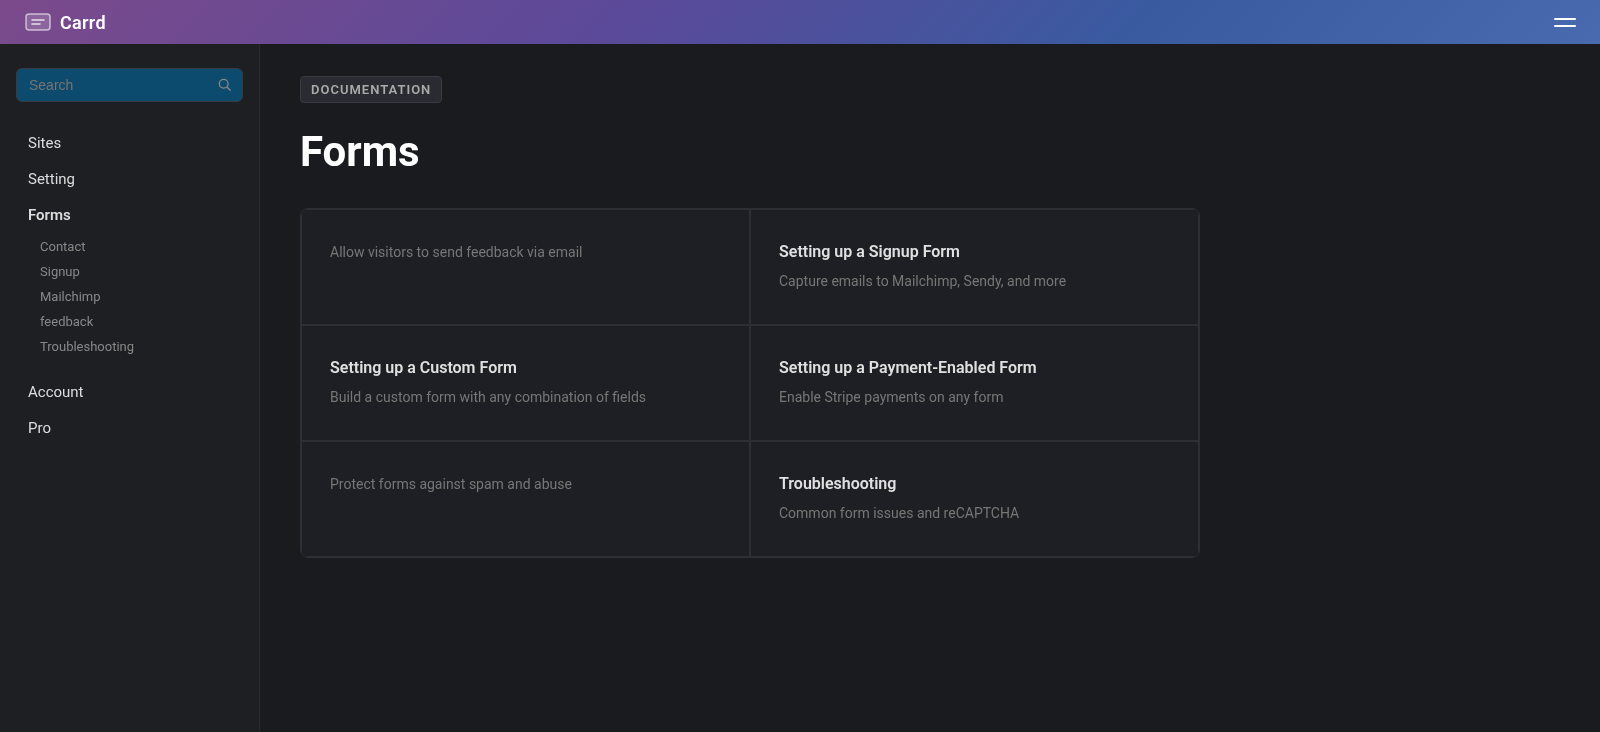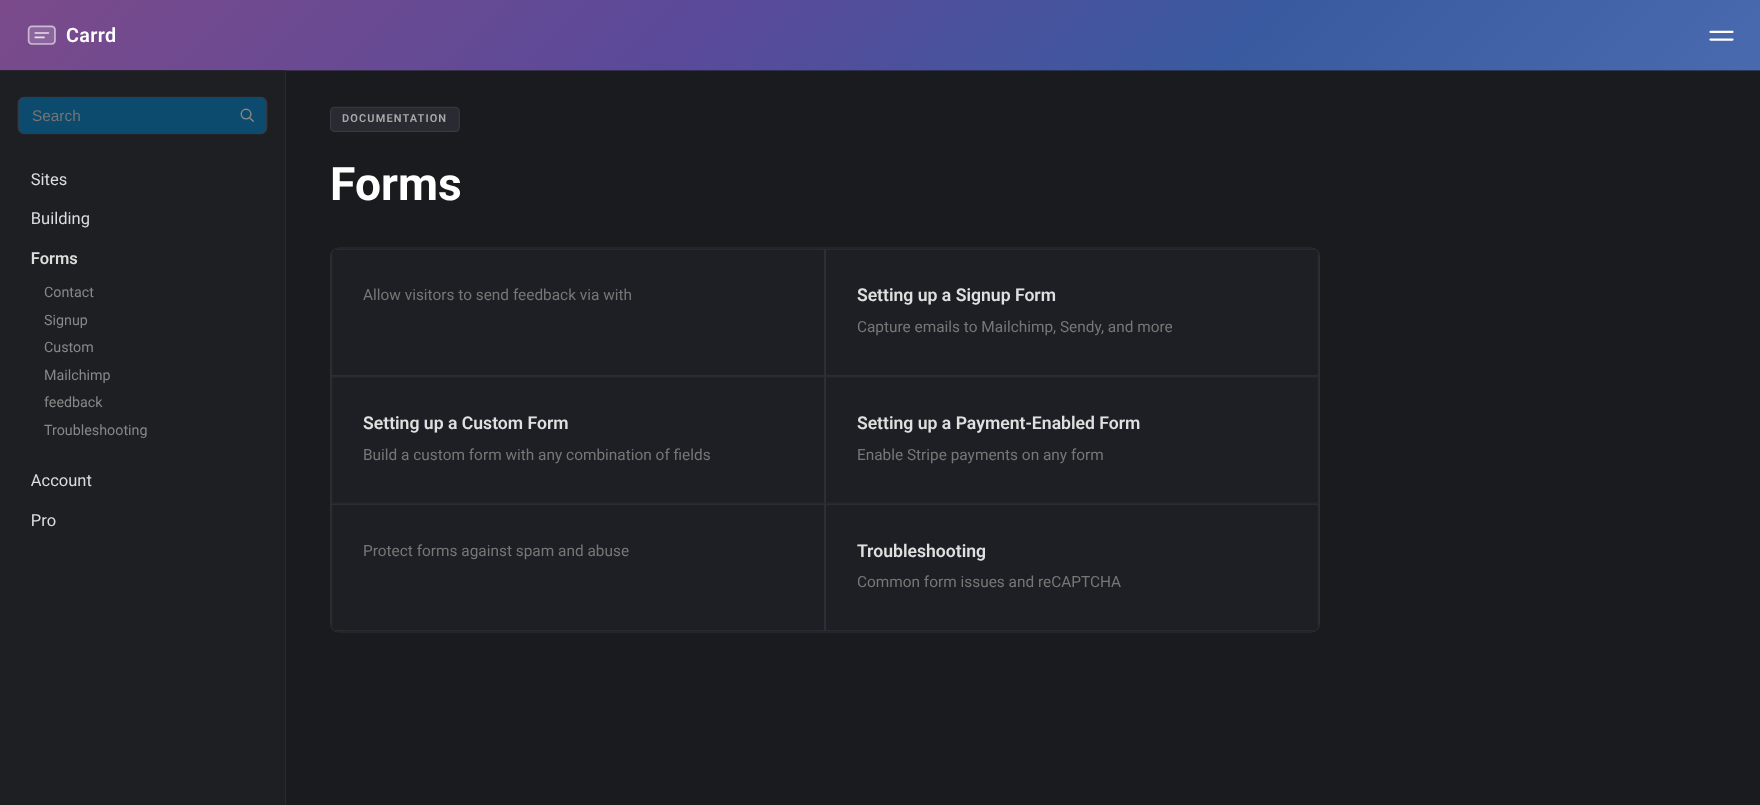--- a/index.html
+++ b/index.html
@@ -7,21 +7,21 @@
       font-family: -apple-system, BlinkMacSystemFont, 'Segoe UI', Roboto, sans-serif;
       background: #1a1b1e;
       color: #fff;
       min-height: 732px;
       display: flex;
       flex-direction: column;
     }
 
     
     .header {
-      height: 64px;
+      height: 44px;
       background: linear-gradient(135deg, #7b4a8b 0%, #5a4a9a 40%, #3a5aa0 70%, #4a6ab0 100%);
       display: flex;
       align-items: center;
       justify-content: space-between;
       padding: 0 24px;
       flex-shrink: 0;
     }
     .header-logo {
       display: flex;
       align-items: center;
@@ -124,21 +124,21 @@
       flex: 1;
       padding: 32px 40px;
       overflow-y: auto;
     }
 
     .breadcrumb-badge {
       display: inline-block;
       background: #2a2b32;
       border: 1px solid #3a3b42;
       color: #aaa;
-      font-size: 10px;
+      font-size: 13px;
       font-weight: 600;
       letter-spacing: 1px;
       padding: 5px 10px;
       border-radius: 4px;
       margin-bottom: 24px;
       text-transform: uppercase;
     }
 
     .page-title {
       font-size: 42px;
@@ -200,35 +200,32 @@
       <svg class="search-icon-svg" width="14" height="14" viewBox="0 0 16 16" fill="none">
         <circle cx="6.5" cy="6.5" r="5" stroke="#888" stroke-width="1.5"></circle>
         <path d="M10.5 10.5L14 14" stroke="#888" stroke-width="1.5" stroke-linecap="round"></path>
       </svg>
     </div>
 
     <div class="nav-item top-level">
       <span>Sites</span>
     </div>
     <div class="nav-item top-level">
-      <span>Building</span>
+      <span>Setting</span>
     </div>
     <div class="nav-item top-level active">
       <span>Forms</span>
     </div>
 
     <div class="sub-nav">
       <div class="sub-nav-item">
         <span>Contact</span>
       </div>
       <div class="sub-nav-item">
         <span>Signup</span>
-      </div>
-      <div class="sub-nav-item">
-        <span>Custom</span>
       </div>
       <div class="sub-nav-item">
         <span>Mailchimp</span>
       </div>
       <div class="sub-nav-item">
         <span>feedback</span>
       </div>
       <div class="sub-nav-item">
         <span>Troubleshooting</span>
       </div>
@@ -242,21 +239,21 @@
     </div>
   </aside>
 
   <main class="main-content">
     <div class="breadcrumb-badge">DOCUMENTATION</div>
     <h1 class="page-title">Forms</h1>
 
     <div class="cards-grid">
 
       <div class="card">
-        <div class="card-desc">Allow visitors to send feedback via with</div>
+        <div class="card-desc">Allow visitors to send feedback via email</div>
       </div>
       <div class="card">
         <div class="card-title">Setting up a Signup Form</div>
         <div class="card-desc">Capture emails to Mailchimp, Sendy, and more</div>
       </div>
 
       <div class="card">
         <div class="card-title">Setting up a Custom Form</div>
         <div class="card-desc">Build a custom form with any combination of fields</div>
       </div>

